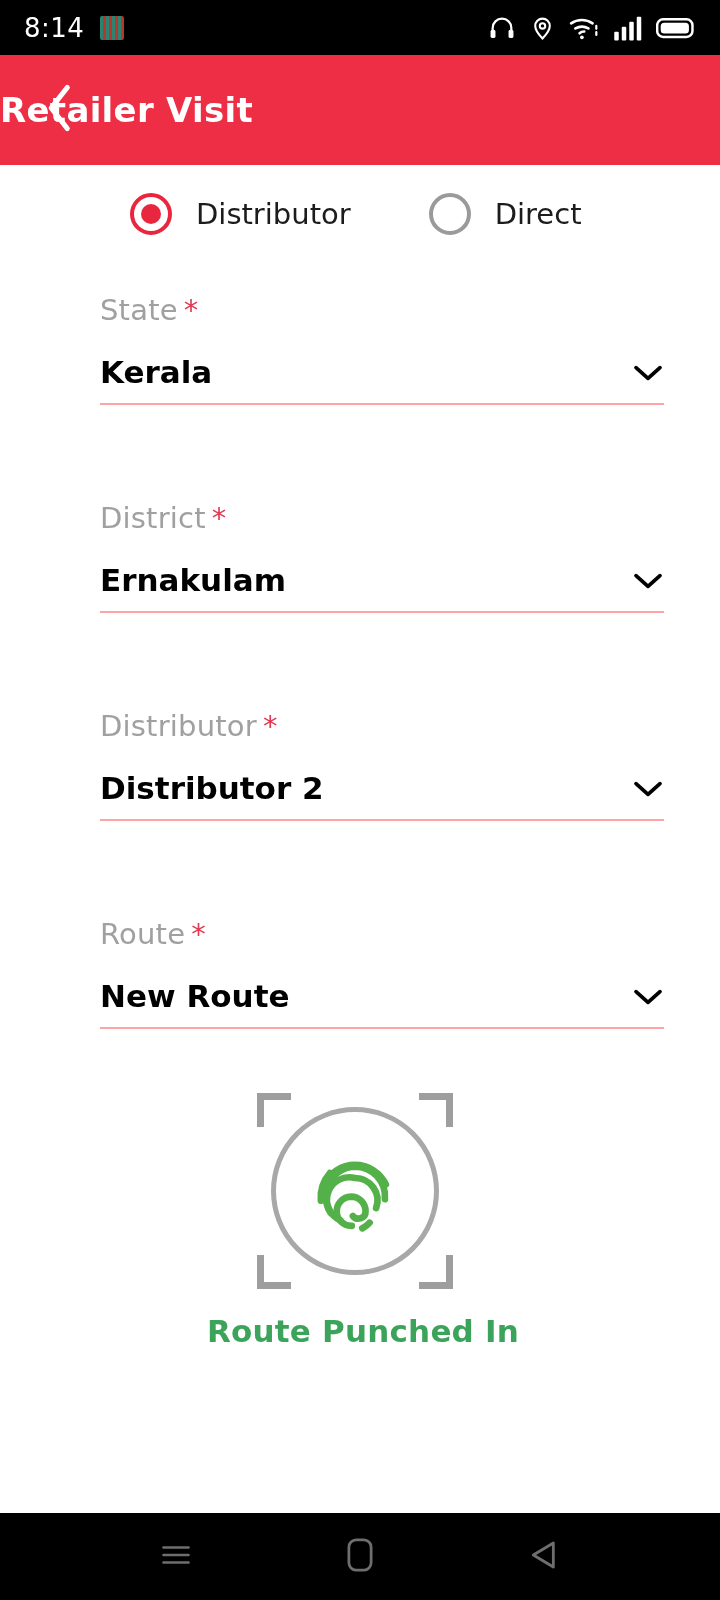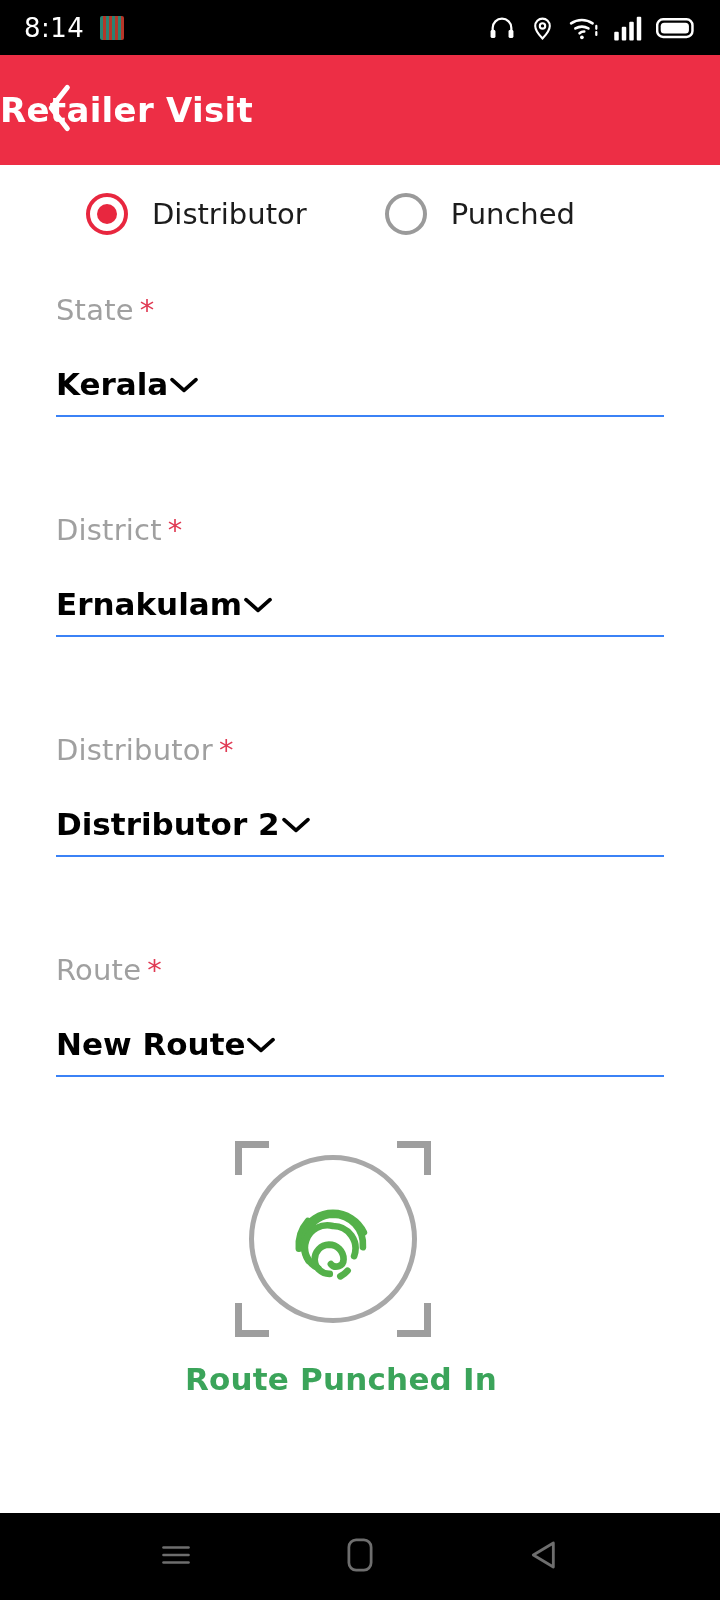--- a/index.html
+++ b/index.html
@@ -46,21 +46,21 @@
     cursor:pointer;
   }
   .appbar-title {
     width:100%; color:#ffffff;
     font-size:34px; font-weight:bold; letter-spacing:0.3px;
   }
 
   
   .content {
     position:absolute; top:165px; left:0; width:720px; height:1348px;
-    background:#ffffff; overflow:hidden;
+    background:#ffffff; overflow:hidden;padding-left:44px;
   }
 
   
   .radio-row {
     display:flex; align-items:center;
     padding:28px 0 0 86px;
   }
   .radio-opt { display:flex; align-items:center; cursor:pointer; }
   .radio-opt + .radio-opt { margin-left:78px; }
   .radio-mark {
@@ -79,23 +79,23 @@
   }
 
   
   .fields { padding:0 56px; margin-top:58px; }
   .field { position:relative; }
   .field-label {
     font-size:29px; color:#A0A0A0; letter-spacing:0.2px;
   }
   .field-label .req { color:#E03A53; font-size:29px; margin-left:6px; }
   .field-row {
-    display:flex; align-items:flex-end; 
-    margin-top:40px; padding-bottom:14px;
-    border-bottom:2px solid #3b82f6;
+    display:flex; align-items:flex-end; justify-content:space-between;
+    margin-top:28px; padding-bottom:14px;
+    border-bottom:2px solid #fca5a5;
     cursor:pointer;
   }
   .field-value {
     font-size:31px; font-weight:bold; color:#000000; line-height:1.1;
   }
   .chevron-down { flex:0 0 auto; margin-bottom:2px; }
 
   .field-gap { height:96px; }
 
   
@@ -197,21 +197,21 @@
 
   <div class="content">
 
     <div class="radio-row">
       <div class="radio-opt">
         <span class="radio-mark checked"></span>
         <span class="radio-label">Distributor</span>
       </div>
       <div class="radio-opt">
         <span class="radio-mark"></span>
-        <span class="radio-label">Punched</span>
+        <span class="radio-label">Direct</span>
       </div>
     </div>
 
     <div class="fields">
 
       <div class="field">
         <div class="field-label">
           <span>State</span><span class="req">*</span>
         </div>
         <div class="field-row">

